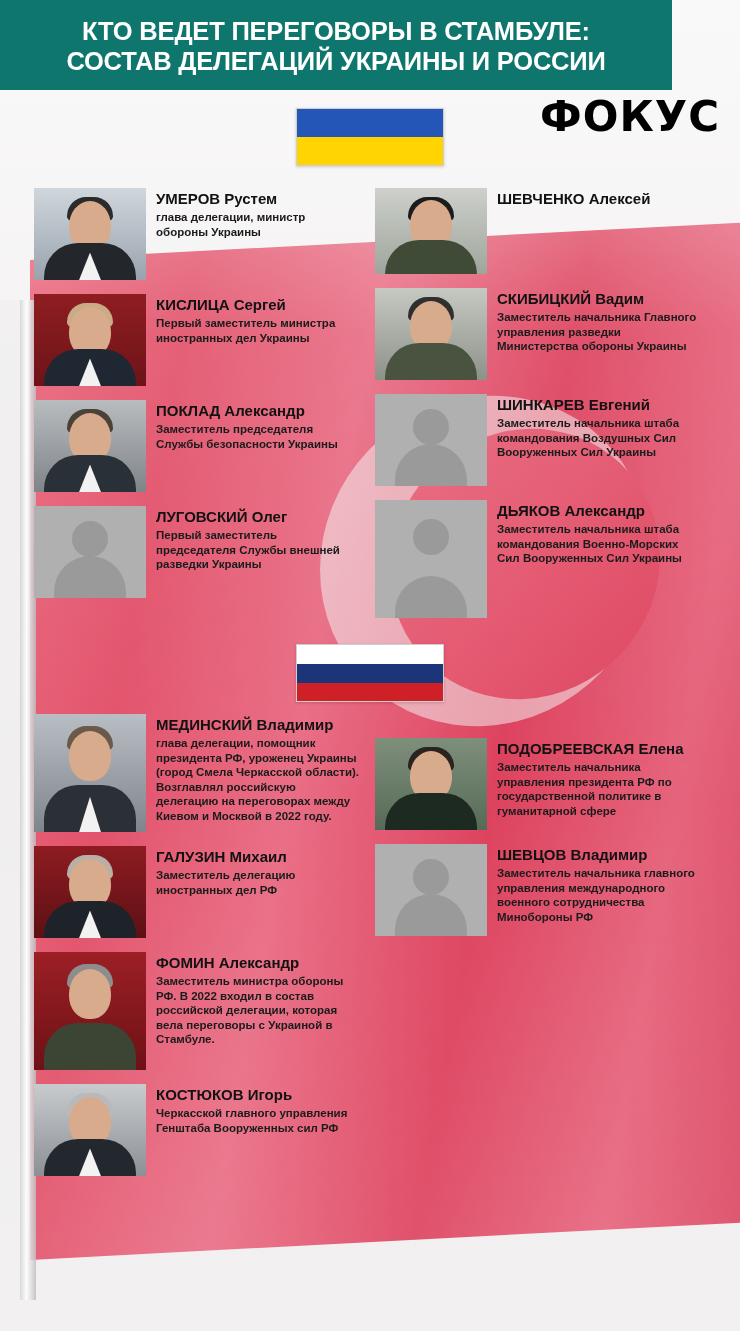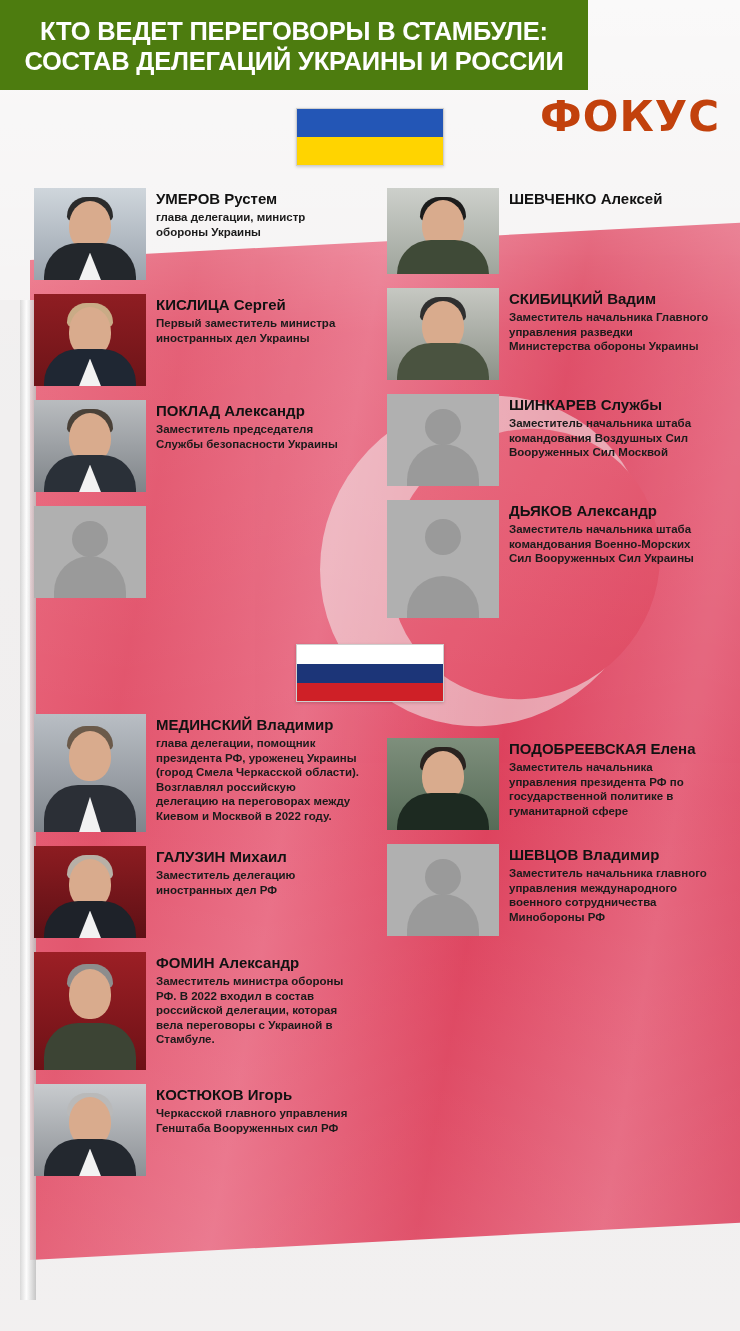--- a/index.html
+++ b/index.html
@@ -74,43 +74,43 @@
   .bg-wash {
     position: absolute;
     inset: 0;
     background: linear-gradient(180deg, rgba(255,255,255,0.55) 0%, rgba(255,255,255,0.10) 25%, rgba(255,255,255,0.02) 60%, rgba(255,255,255,0.12) 100%);
   }
 
   
   .header {
     position: relative;
     z-index: 3;
-    background: #4d7c0f;
+    background: #0f766e;
     padding: 16px 20px 14px 20px;
     box-sizing: border-box;
-    width: 588px;
+    width: 672px;
   }
   .header h1 {
     margin: 0;
     color: #ffffff;
     font-size: 25.5px;
     line-height: 1.18;
     font-weight: bold;
     text-align: center;
     letter-spacing: -0.2px;
     text-transform: uppercase;
   }
   .header .l2 { display: block; }
 
   .brand {
     position: absolute;
     z-index: 4;
     right: 20px;
     top: 92px;
-    color: #c2410c;
+    color: #000000;
     font-size: 42px;
     font-weight: bold;
     letter-spacing: 1px;
     font-family: "DejaVu Sans", sans-serif;
   }
 
   
   .flag-wrap {
     position: relative;
     z-index: 3;
@@ -133,21 +133,21 @@
   .flag-ru .s1 { height: 33.4%; background: #ffffff; }
   .flag-ru .s2 { height: 33.3%; background: #1c3578; }
   .flag-ru .s3 { height: 33.3%; background: #cf2027; }
 
   
   .grid {
     position: relative;
     z-index: 3;
     display: grid;
     grid-template-columns: 325px 325px;
-    column-gap: 28px;
+    column-gap: 16px;
     padding: 0 34px;
     box-sizing: border-box;
     width: 588px;
   }
   .grid-ua { margin-top: 22px; }
   .grid-ru { margin-top: 12px; }
 
   .col { display: flex; flex-direction: column; }
   .col-ua-right { padding-top: 0px; }
   .col-ru-right { padding-top: 24px; }
@@ -332,20 +332,24 @@
       <div class="info">
         <div class="p-name">ПОКЛАД Александр</div>
         <div class="p-desc">Заместитель председателя Службы безопасности Украины</div>
       </div>
     </div>
 
     <div class="person">
       <div class="photo">
         <div class="ph-sil"></div>
       </div>
+      <div class="info">
+        <div class="p-name">ЛУГОВСКИЙ Олег</div>
+        <div class="p-desc">Первый заместитель председателя Службы внешней разведки Украины</div>
+      </div>
     </div>
 
   </div>
 
   <div class="col col-ua-right">
 
     <div class="person">
       <div class="photo small">
         <div class="ph-photo">
           <div class="sky" style="background:linear-gradient(180deg,#cdd0cb,#9fa59c)"></div>
@@ -372,22 +376,22 @@
         <div class="p-name">СКИБИЦКИЙ Вадим</div>
         <div class="p-desc">Заместитель начальника Главного управления разведки Министерства обороны Украины</div>
       </div>
     </div>
 
     <div class="person">
       <div class="photo">
         <div class="ph-sil"></div>
       </div>
       <div class="info">
-        <div class="p-name">ШИНКАРЕВ Службы</div>
-        <div class="p-desc">Заместитель начальника штаба командования Воздушных Сил Вооруженных Сил Москвой</div>
+        <div class="p-name">ШИНКАРЕВ Евгений</div>
+        <div class="p-desc">Заместитель начальника штаба командования Воздушных Сил Вооруженных Сил Украины</div>
       </div>
     </div>
 
     <div class="person">
       <div class="photo tall">
         <div class="ph-sil"></div>
       </div>
       <div class="info">
         <div class="p-name">ДЬЯКОВ Александр</div>
         <div class="p-desc">Заместитель начальника штаба командования Военно-Морских Сил Вооруженных Сил Украины</div>

